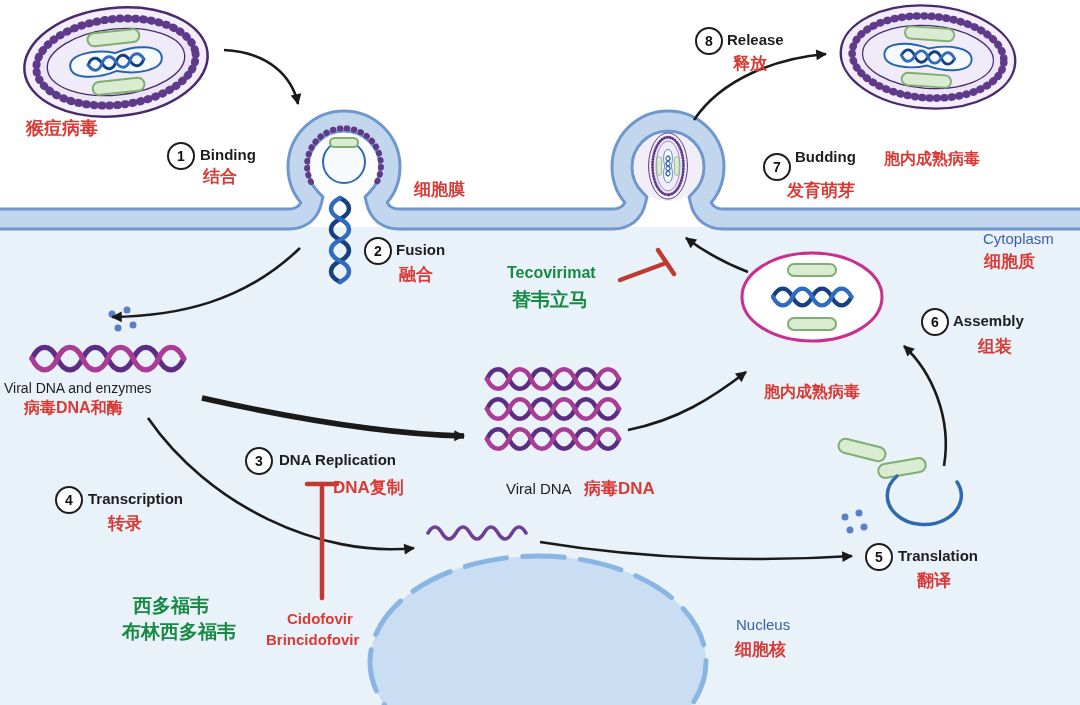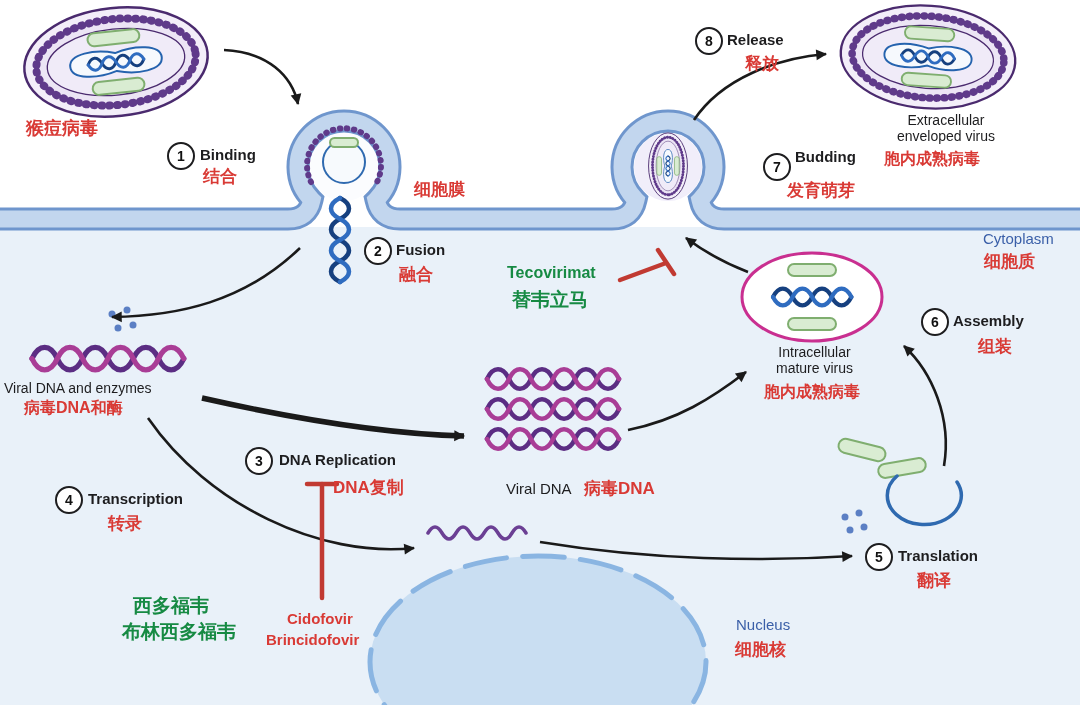--- a/index.html
+++ b/index.html
@@ -162,32 +162,28 @@
 
   <div class="lbl green" style="left:507px;top:264px;">Tecovirimat</div>
   <div class="lbl green-big" style="left:512px;top:289px;">替韦立马</div>
 
   <div class="stepc" style="left:763px;top:153px;">7</div>
   <div class="lbl en" style="left:795px;top:148px;">Budding</div>
   <div class="lbl zh" style="left:787px;top:181px;">发育萌芽</div>
 
   <div class="stepc" style="left:695px;top:27px;">8</div>
   <div class="lbl en" style="left:727px;top:31px;">Release</div>
-  <div class="lbl zh" style="left:733px;top:54px;margin-left:12px;">释放</div>
-
-  <div class="lbl cap two-line" style="left:870px;top:112px;width:152px;">Extracellular
-enveloped virus</div>
+  <div class="lbl zh" style="left:733px;top:54px;">释放</div>
+
   <div class="lbl zh16" style="left:884px;top:150px;">胞内成熟病毒</div>
 
   <div class="stepc" style="left:921px;top:308px;">6</div>
   <div class="lbl en" style="left:953px;top:312px;">Assembly</div>
   <div class="lbl zh" style="left:956px;top:337px;margin-left:22px;">组装</div>
 
-  <div class="lbl cap two-line" style="left:752px;top:344px;width:125px;">Intracellular
-mature virus</div>
   <div class="lbl zh16" style="left:764px;top:383px;text-align:right;">胞内成熟病毒</div>
 
   <div class="lbl cap" style="left:4px;top:380px;">Viral DNA and enzymes</div>
   <div class="lbl zh16" style="left:24px;top:399px;">病毒DNA和酶</div>
 
   <div class="stepc" style="left:245px;top:447px;">3</div>
   <div class="lbl en" style="left:279px;top:451px;">DNA Replication</div>
   <div class="lbl zh" style="left:333px;top:478px;">DNA复制</div>
 
   <div class="lbl" style="left:506px;top:479px;">

